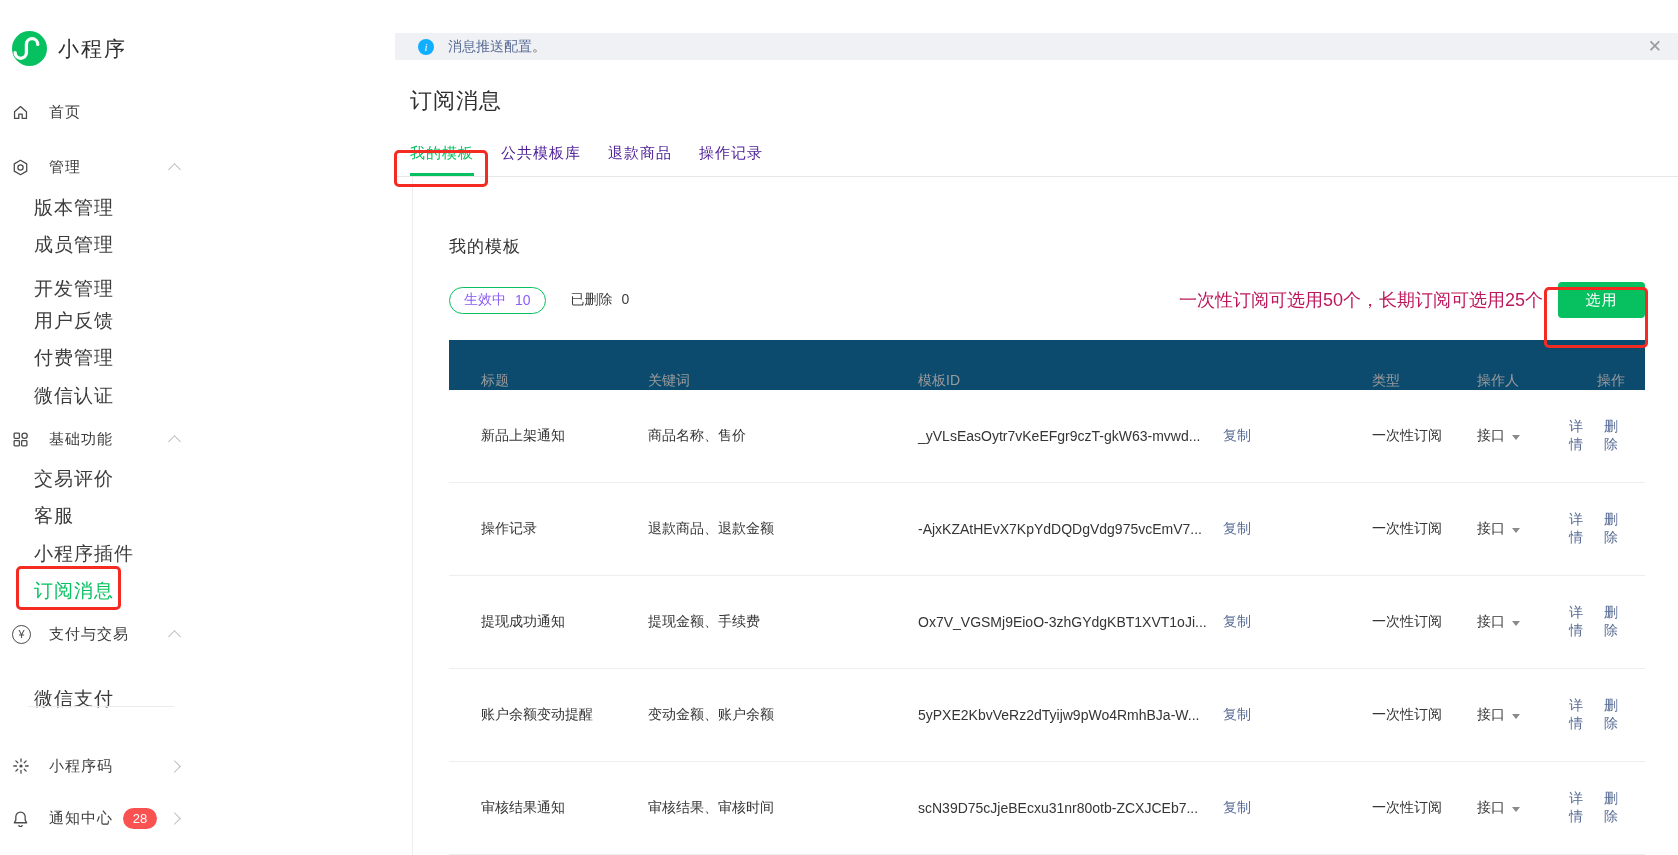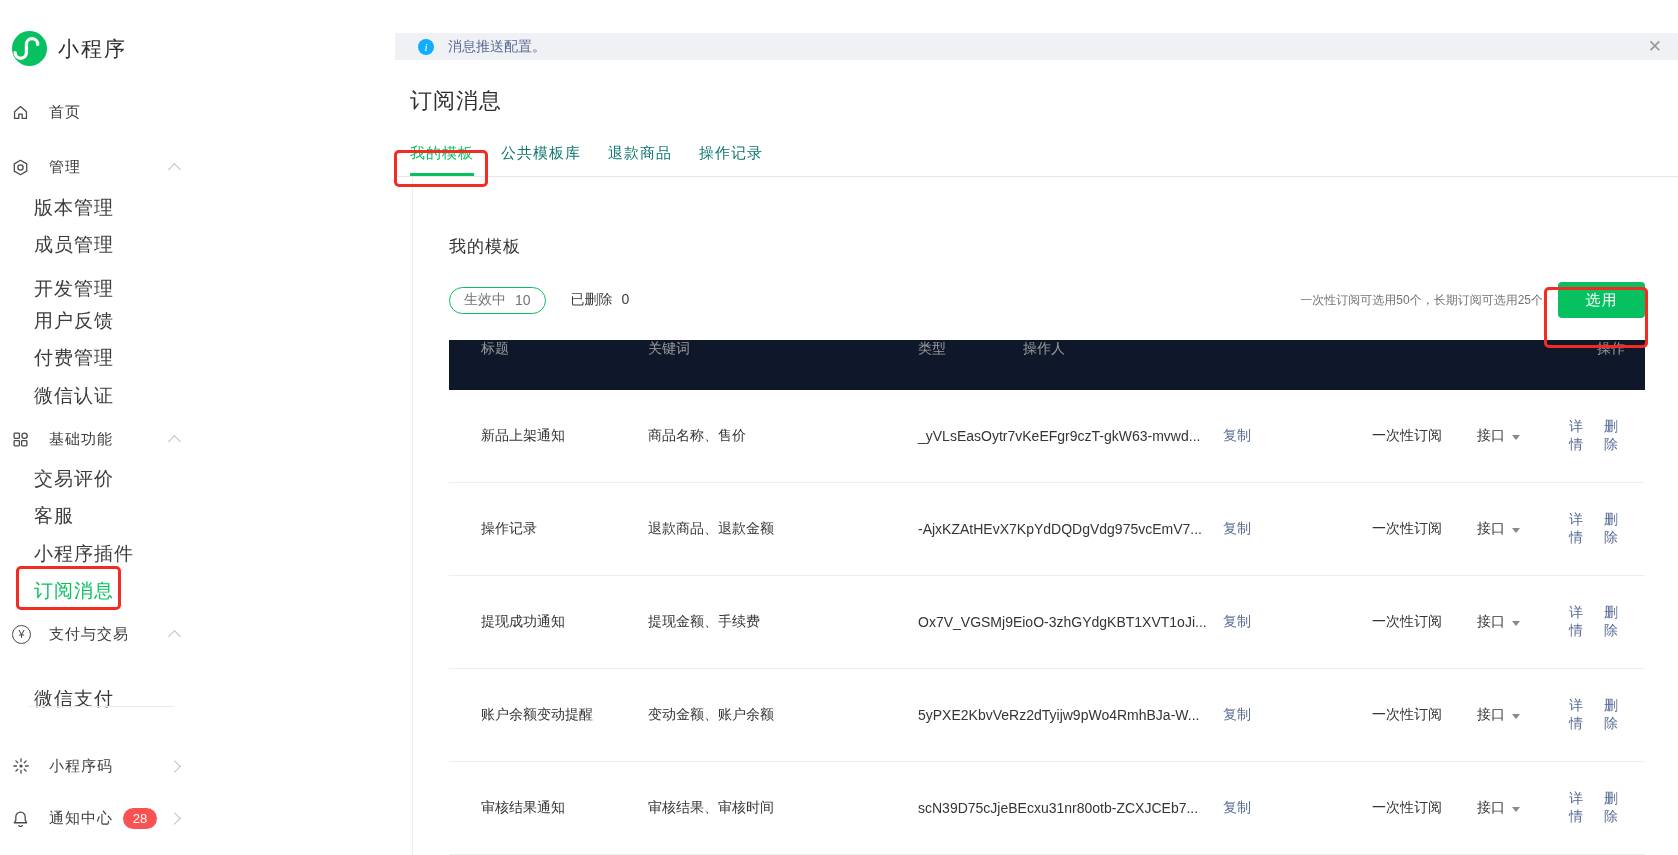--- a/index.html
+++ b/index.html
@@ -29,37 +29,37 @@
   .main { flex:1; position:relative; display:flex; flex-direction:column; }
   .notice { margin-top:33px; height:40px; background:#f0f1f4; display:flex; align-items:center;
     padding:0 12px 0 23px; font-size:14px; color:#515151; }
   .info-ic { width:16px; height:16px; border-radius:50%; background:#10aeff; color:#fff; font-size:11px;
     font-style:italic; display:flex; align-items:center; justify-content:center; margin-right:10px; flex-shrink:0;
     font-family:"Liberation Serif",serif; }
   .notice-link { color:#576b95; cursor:pointer; margin-left:4px; }
   .notice-close { margin-left:auto; color:#9a9a9a; font-size:17px; cursor:pointer; padding:0 4px; }
   .page-title { margin:26px 0 0 15px; font-size:22px; color:#303030; letter-spacing:1px; }
   .tabs { margin-top:28px; padding-left:15px; display:flex; gap:27px; border-bottom:1px solid #e7e7eb; }
-  .tab { font-size:15px; color:#0f766e; padding-bottom:13px; position:relative; cursor:pointer; letter-spacing:1px; }
+  .tab { font-size:15px; color:#4c1d95; padding-bottom:13px; position:relative; cursor:pointer; letter-spacing:1px; }
   .tab.active { color:#07c160; }
   .tab.active::after { content:""; position:absolute; left:0; right:0; bottom:0; height:3px; background:#07c160; }
 
   .panel { flex:1; margin-left:17px; border-left:1px solid #ededf0; padding:0 33px 0 36px; }
   .panel-heading { padding-top:58px; font-size:17px; color:#333; letter-spacing:1px; }
   .filter-row { margin-top:24px; display:flex; align-items:center; }
-  .pill { border:1px solid #07c160; color:#737373; height:27px; border-radius:15px; padding:0 14px;
+  .pill { border:1px solid #07c160; color:#8b5cf6; height:27px; border-radius:15px; padding:0 14px;
     display:flex; align-items:center; gap:9px; font-size:14px; cursor:pointer; }
   .deleted { margin-left:25px; font-size:14px; color:#3c3c3c; display:flex; gap:9px; cursor:pointer; }
   .spacer { flex:1; }
-  .quota { font-size:12px; color:#737373; margin-right:15px; }
+  .quota { font-size:18px; color:#be185d; margin-right:15px; }
   .btn-primary { width:87px; height:36px; background:#07c160; color:#fff; border:none; border-radius:4px;
     font-size:15px; cursor:pointer; font-family:inherit; letter-spacing:1px; }
 
   .table { margin-top:22px; }
-  .t-head { height:50px; background:#0f172a; display:flex; align-items:flex-start; font-size:14px; color:#9b9b9b; }
+  .t-head { height:50px; background:#0c4a6e; display:flex; align-items:flex-end; font-size:14px; color:#9b9b9b; }
   .t-row { height:93px; display:flex; align-items:center; font-size:14px; color:#353535; border-bottom:1px solid #eceef1; }
   .c1 { width:199px; padding-left:32px; }
   .c2 { width:270px; }
   .c3 { width:454px; display:flex; align-items:center; }
   .c3 .tid { width:305px; }
   .c4 { width:105px; }
   .c5 { width:92px; display:flex; align-items:center; gap:7px; }
   .c6 { flex:1; display:flex; justify-content:flex-end; gap:14px; padding-right:20px; }
   .link { color:#576b95; cursor:pointer; }
   .caret { width:0; height:0; border-left:4.5px solid transparent; border-right:4.5px solid transparent;
@@ -208,20 +208,21 @@
         </div>
         <div class="spacer"></div>
         <div class="quota">一次性订阅可选用50个，长期订阅可选用25个</div>
         <button class="btn-primary">选用</button>
       </div>
 
       <div class="table">
         <div class="t-head">
           <div class="c1">标题</div>
           <div class="c2">关键词</div>
+          <div class="c3">模板ID</div>
           <div class="c4">类型</div>
           <div class="c5">操作人</div>
           <div class="c6">操作</div>
         </div>
 
         <div class="t-row">
           <div class="c1">新品上架通知</div>
           <div class="c2">商品名称、售价</div>
           <div class="c3">
               <span class="tid">_yVLsEasOytr7vKeEFgr9czT-gkW63-mvwd...</span>

